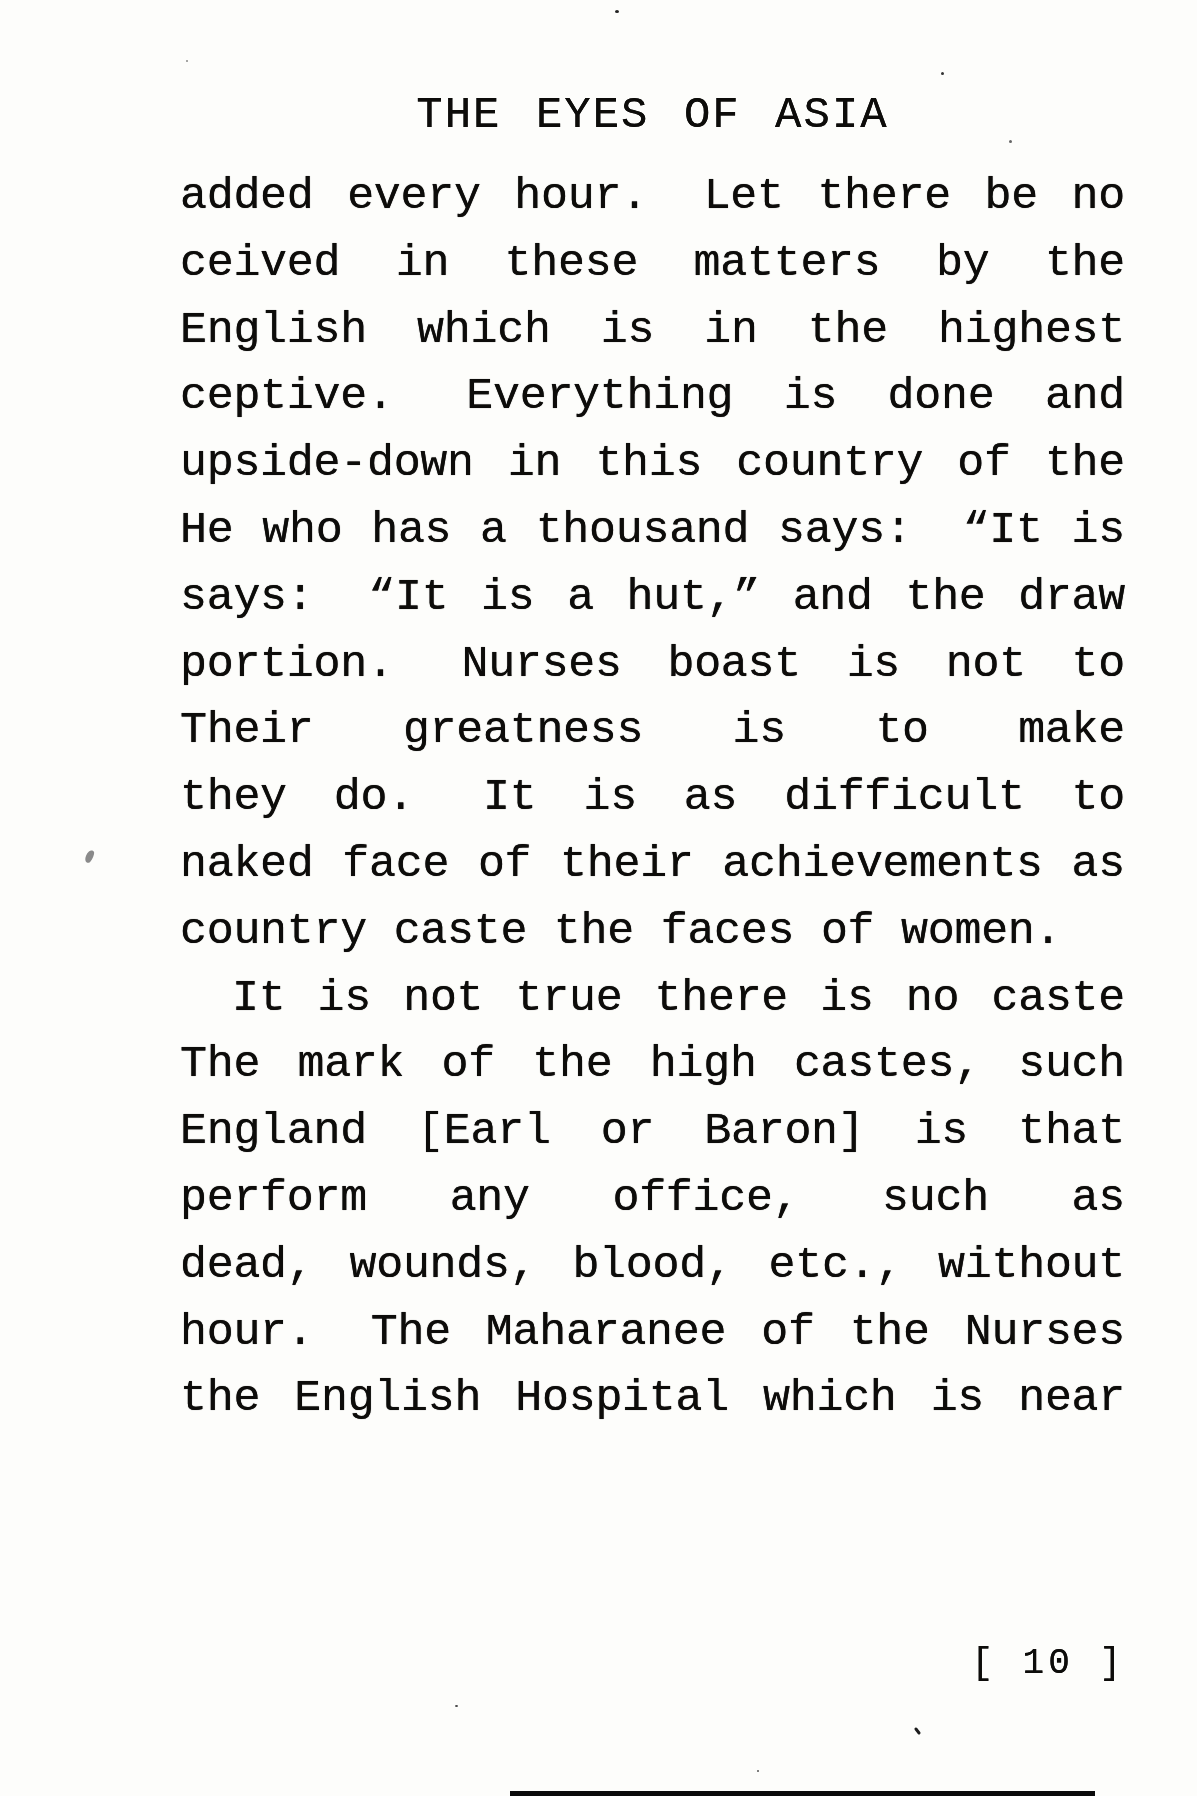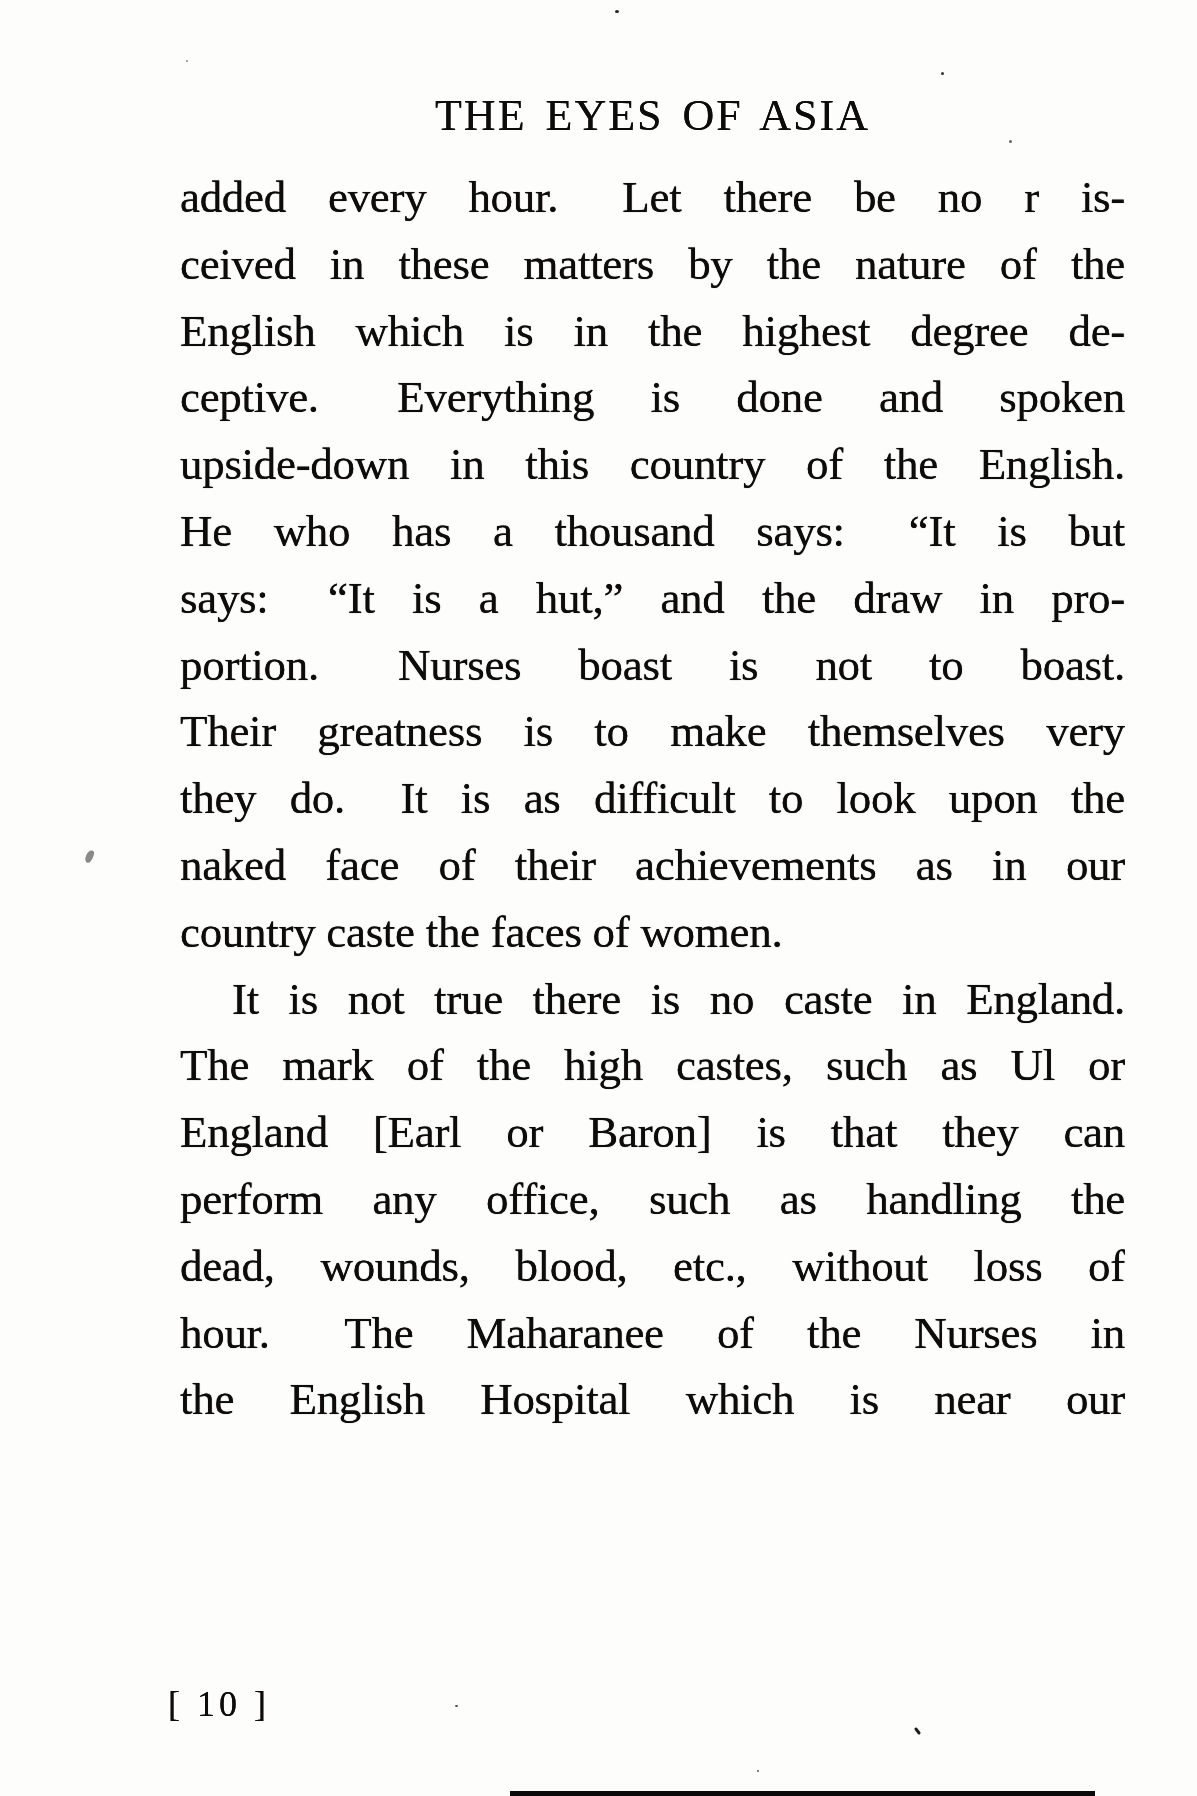--- a/index.html
+++ b/index.html
@@ -6,21 +6,21 @@
     margin: 0;
     padding: 0;
     background: #ffffff;
   }
   .page {
     position: relative;
     width: 1197px;
     height: 1796px;
     background: #fdfdfb;
     overflow: hidden;
-    font-family: Liberation Serif, serif;
+    font-family: Liberation Mono, monospace;
     color: #0d0c0a;
   }
   .running-head {
     position: absolute;
     top: 90px;
     left: 180px;
     width: 945px;
     text-align: center;
     font-size: 44px;
     letter-spacing: 2px;
@@ -48,27 +48,26 @@
   .line.para-end {
     text-align-last: left;
     -moz-text-align-last: left;
   }
   .line.indent {
     text-indent: 52px;
   }
   .folio {
     position: absolute;
     top: 1643px;
-    left: 168px;
+    left: 180px;
     width: 945px;
-    text-align: left;
+    text-align: right;
     font-size: 36px;
     letter-spacing: 4px;
     text-shadow: 0 0 0.5px currentColor;
-    margin-top: 40px;
   }
   
   .scan-bar {
     position: absolute;
     top: 1791px;
     left: 510px;
     width: 585px;
     height: 5px;
     background: #0a0a0a;
   }

